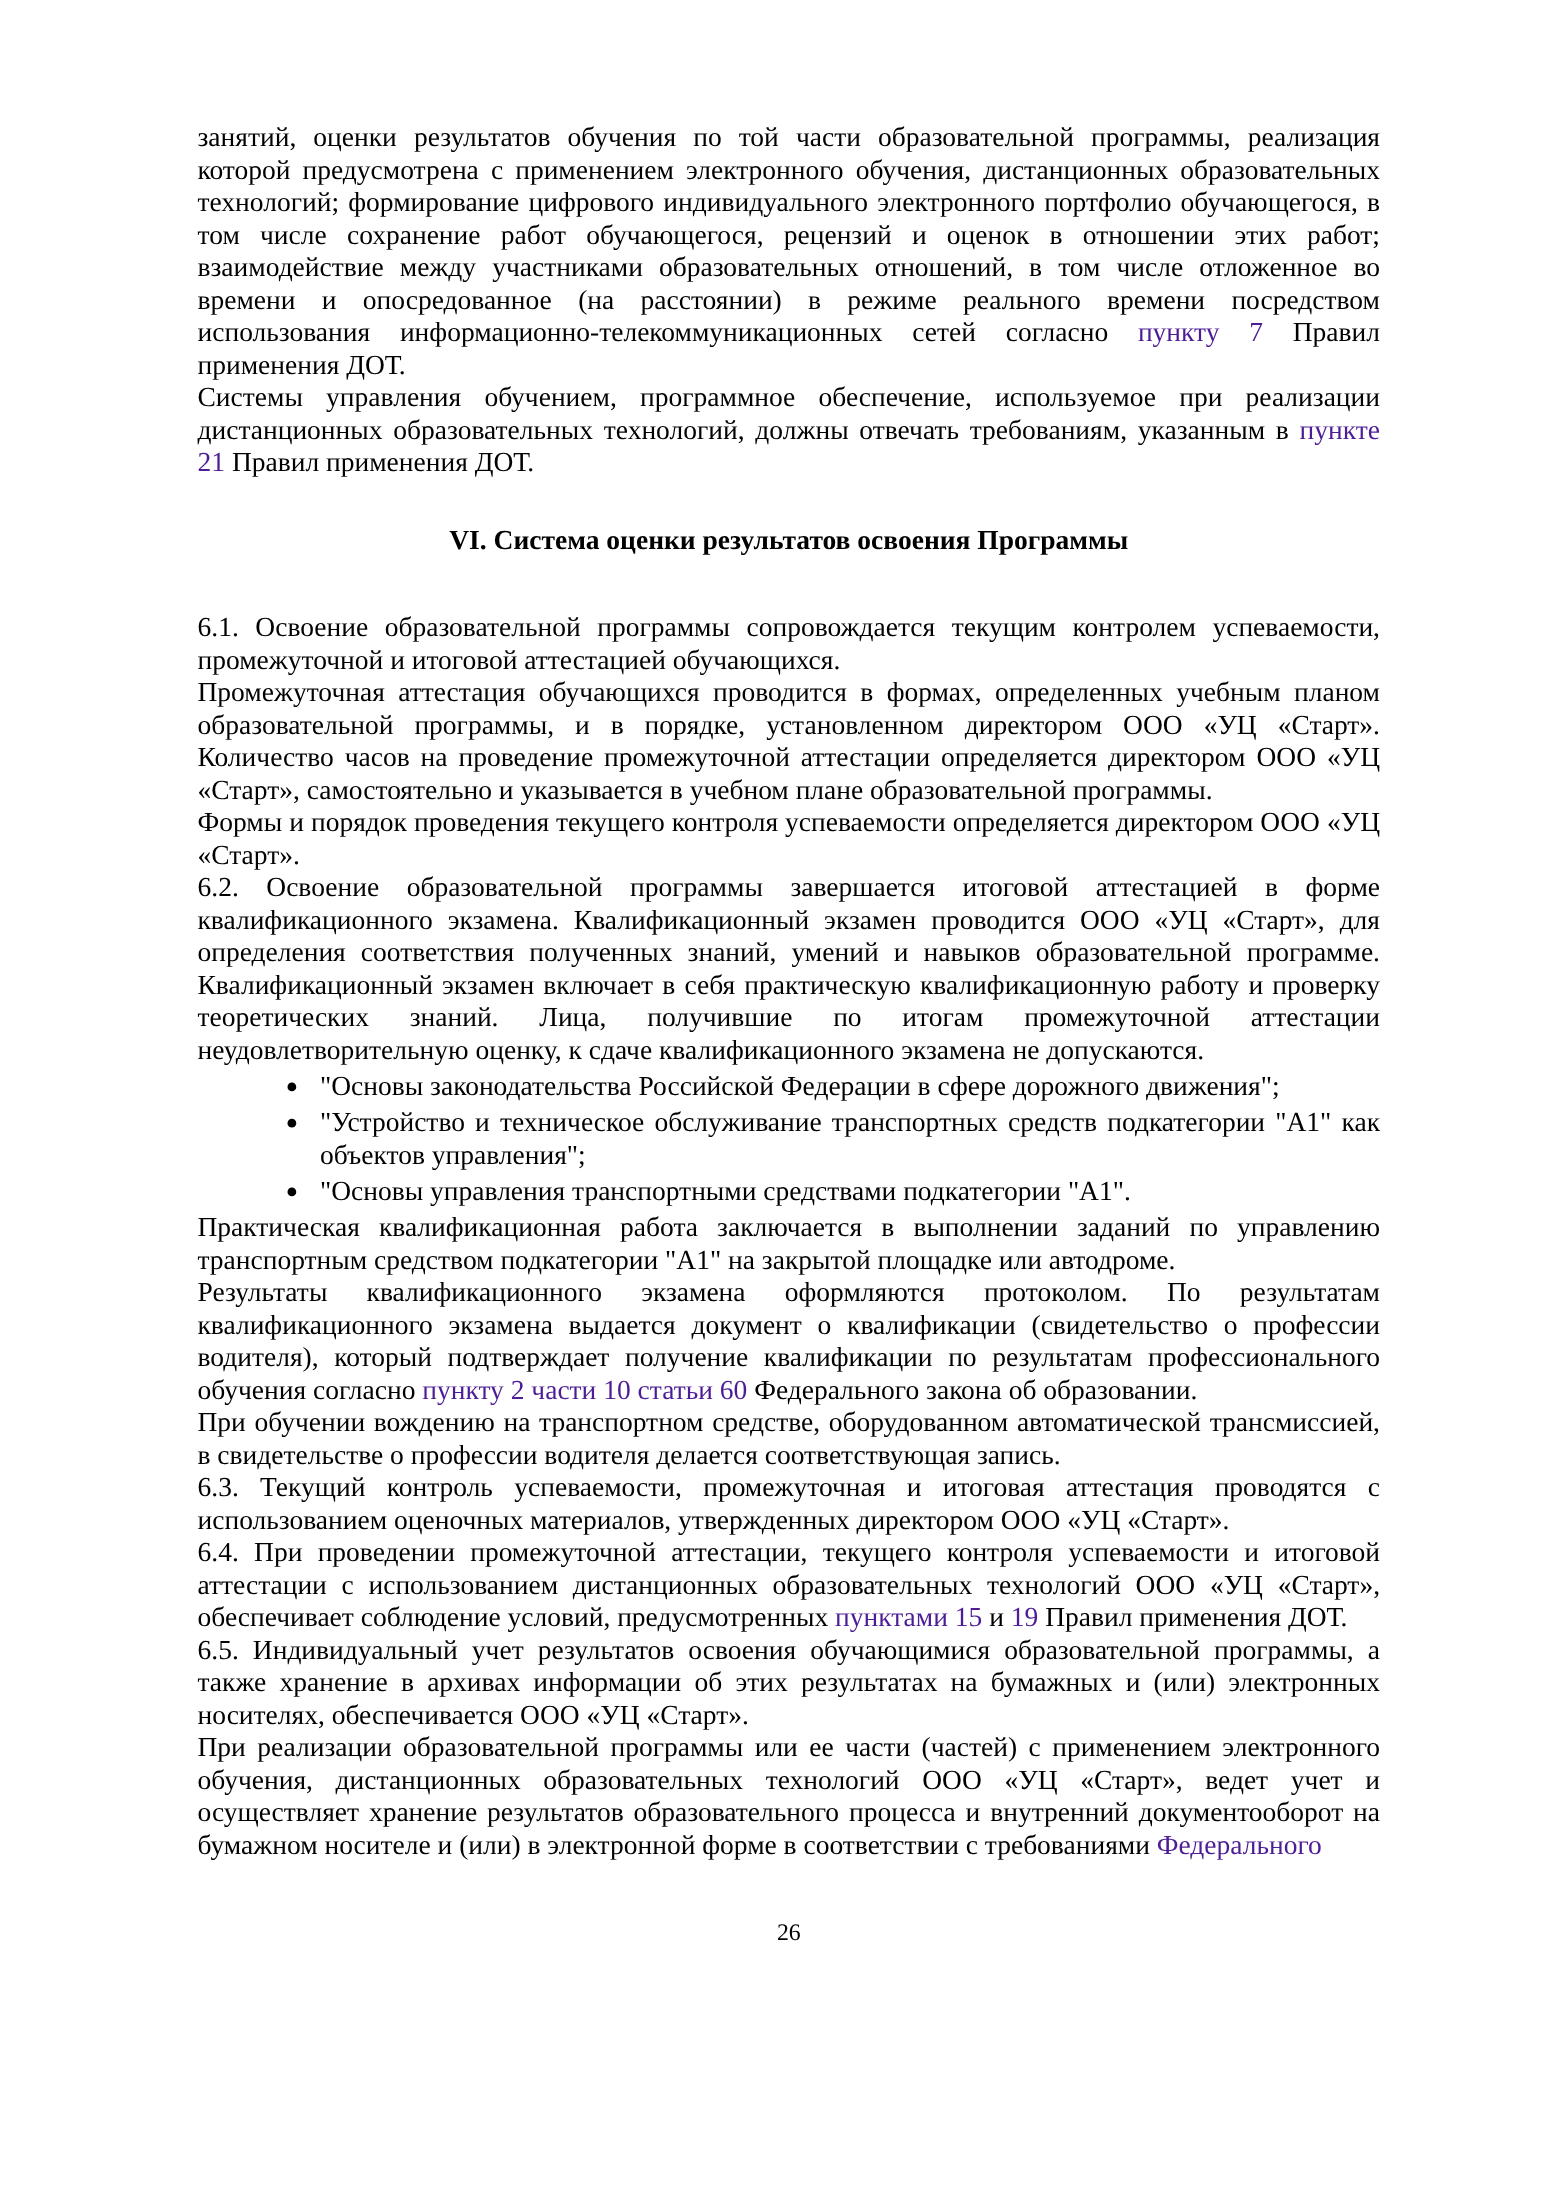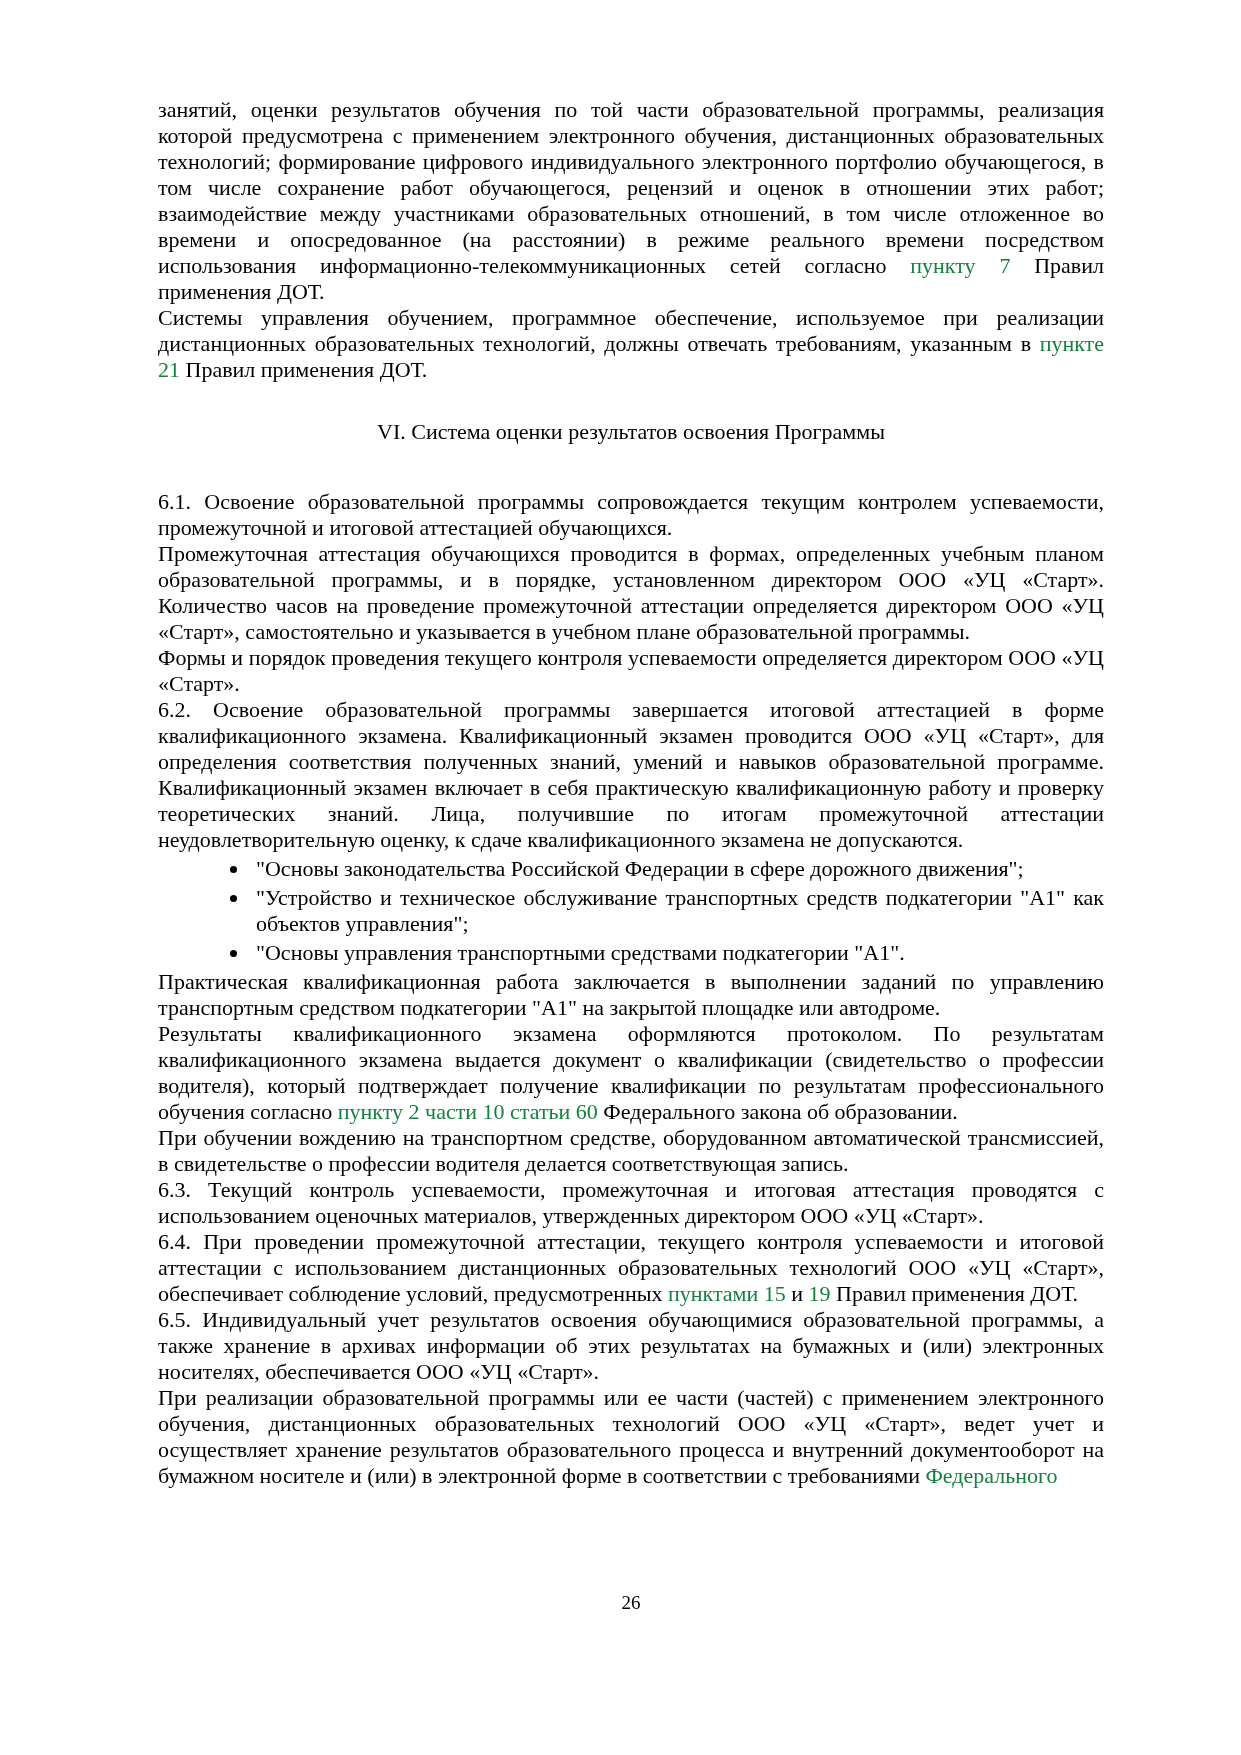--- a/index.html
+++ b/index.html
@@ -25,44 +25,44 @@
     line-height: 26px;
     text-align: justify;
   }
   .para {
     margin: 0;
     padding: 0;
   }
   .section-heading {
     font-size: 22px;
     line-height: 26px;
-    font-weight: normal;
+    font-weight: bold;
     text-align: center;
     margin: 36px 0 44px 0;
   }
   .bold {
     font-weight: normal;
   }
   .doc-link {
-    color: #15803d;
+    color: #4c1d95;
     cursor: pointer;
   }
   .bullet-list {
     margin: 3px 0;
     padding-left: 92px;
     list-style: disc outside;
   }
   .bullet-list li {
     margin: 3px 0;
     padding-left: 6px;
   }
   .page-number {
     position: absolute;
     left: 158px;
-    top: 1592px;
+    top: 1536px;
     width: 946px;
     text-align: center;
     font-size: 19px;
     line-height: 22px;
   }
 </style>
 </head>
 <body>
 
 <div class="page">

